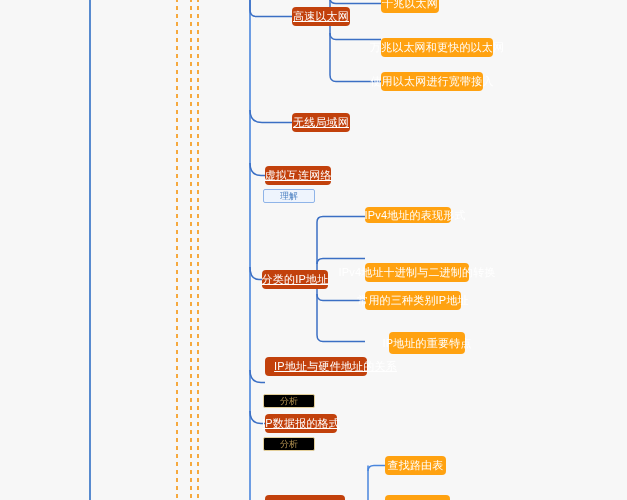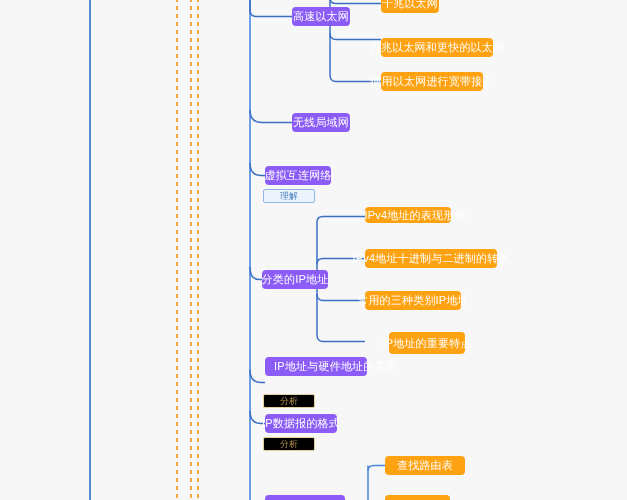--- a/index.html
+++ b/index.html
@@ -40,21 +40,22 @@
     white-space: nowrap;
     border-radius: 4px;
     color: #ffffff;
     font-size: 11px;
     line-height: 1;
     padding: 0 8px;
     height: 19px;
     letter-spacing: 0.2px;
   }
   .node.green {
-    background: #8b5cf6;
+    background: #c2410c;
+    text-decoration: underline;
   }
   .node.orange {
     background: #ffa211;
   }
   .tag {
     position: absolute;
     box-sizing: border-box;
     display: flex;
     align-items: center;
     justify-content: center;
@@ -123,26 +124,26 @@
 
   <div id="nodes-layer">
       <div class="node orange" style="left: 381px; top: -6px; width: 58px; height: 19px;">千兆以太网</div>
       <div class="node green" style="left: 292px; top: 7px; width: 58px; height: 19px;">高速以太网</div>
       <div class="node orange" style="left: 381px; top: 30px; width: 112px; height: 19px; margin-top: 8px;">万兆以太网和更快的以太网</div>
       <div class="node orange" style="left: 381px; top: 72px; width: 102px; height: 19px;">使用以太网进行宽带接入</div>
       <div class="node green" style="left: 292px; top: 113px; width: 58px; height: 19px;">无线局域网</div>
       <div class="node green" style="left: 265px; top: 166px; width: 66px; height: 19px;">虚拟互连网络</div>
       <div class="node green" style="left: 262px; top: 270px; width: 66px; height: 19px;">分类的IP地址</div>
       <div class="node orange" style="left: 365px; top: 207px; width: 86px; height: 16px; padding-left: 22px;">IPv4地址的表现形式</div>
-      <div class="node orange" style="left: 365px; top: 249px; width: 132px; height: 19px;">IPv4地址十进制与二进制的转换</div>
+      <div class="node orange" style="left: 365px; top: 263px; width: 104px; height: 19px;">IPv4地址十进制与二进制的转换</div>
       <div class="node orange" style="left: 365px; top: 291px; width: 96px; height: 19px;">常用的三种类别IP地址</div>
       <div class="node orange" style="left: 365px; top: 332px; width: 76px; height: 22px; margin-left: 24px;">IP地址的重要特点</div>
       <div class="node green" style="left: 265px; top: 357px; width: 102px; height: 19px; padding-left: 47px;">IP地址与硬件地址的关系</div>
       <div class="node green" style="left: 265px; top: 414px; width: 72px; height: 19px;">IP数据报的格式</div>
-      <div class="node orange" style="left: 385px; top: 456px; width: 80px; height: 19px;">查找路由表</div>
+      <div class="node orange" style="left: 385px; top: 456px; width: 61px; height: 19px;">查找路由表</div>
       <div class="node green" style="left: 265px; top: 495px; width: 80px; height: 19px;"></div>
       <div class="node orange" style="left: 385px; top: 495px; width: 65px; height: 19px;"></div>
     </div>
   <div id="tags-layer">
       <div class="tag blue" style="left: 263px; top: 189px;">理解</div>
       <div class="tag cream" style="left: 263px; top: 394px;">分析</div>
       <div class="tag cream" style="left: 263px; top: 437px;">分析</div>
     </div>
 
 </div>

